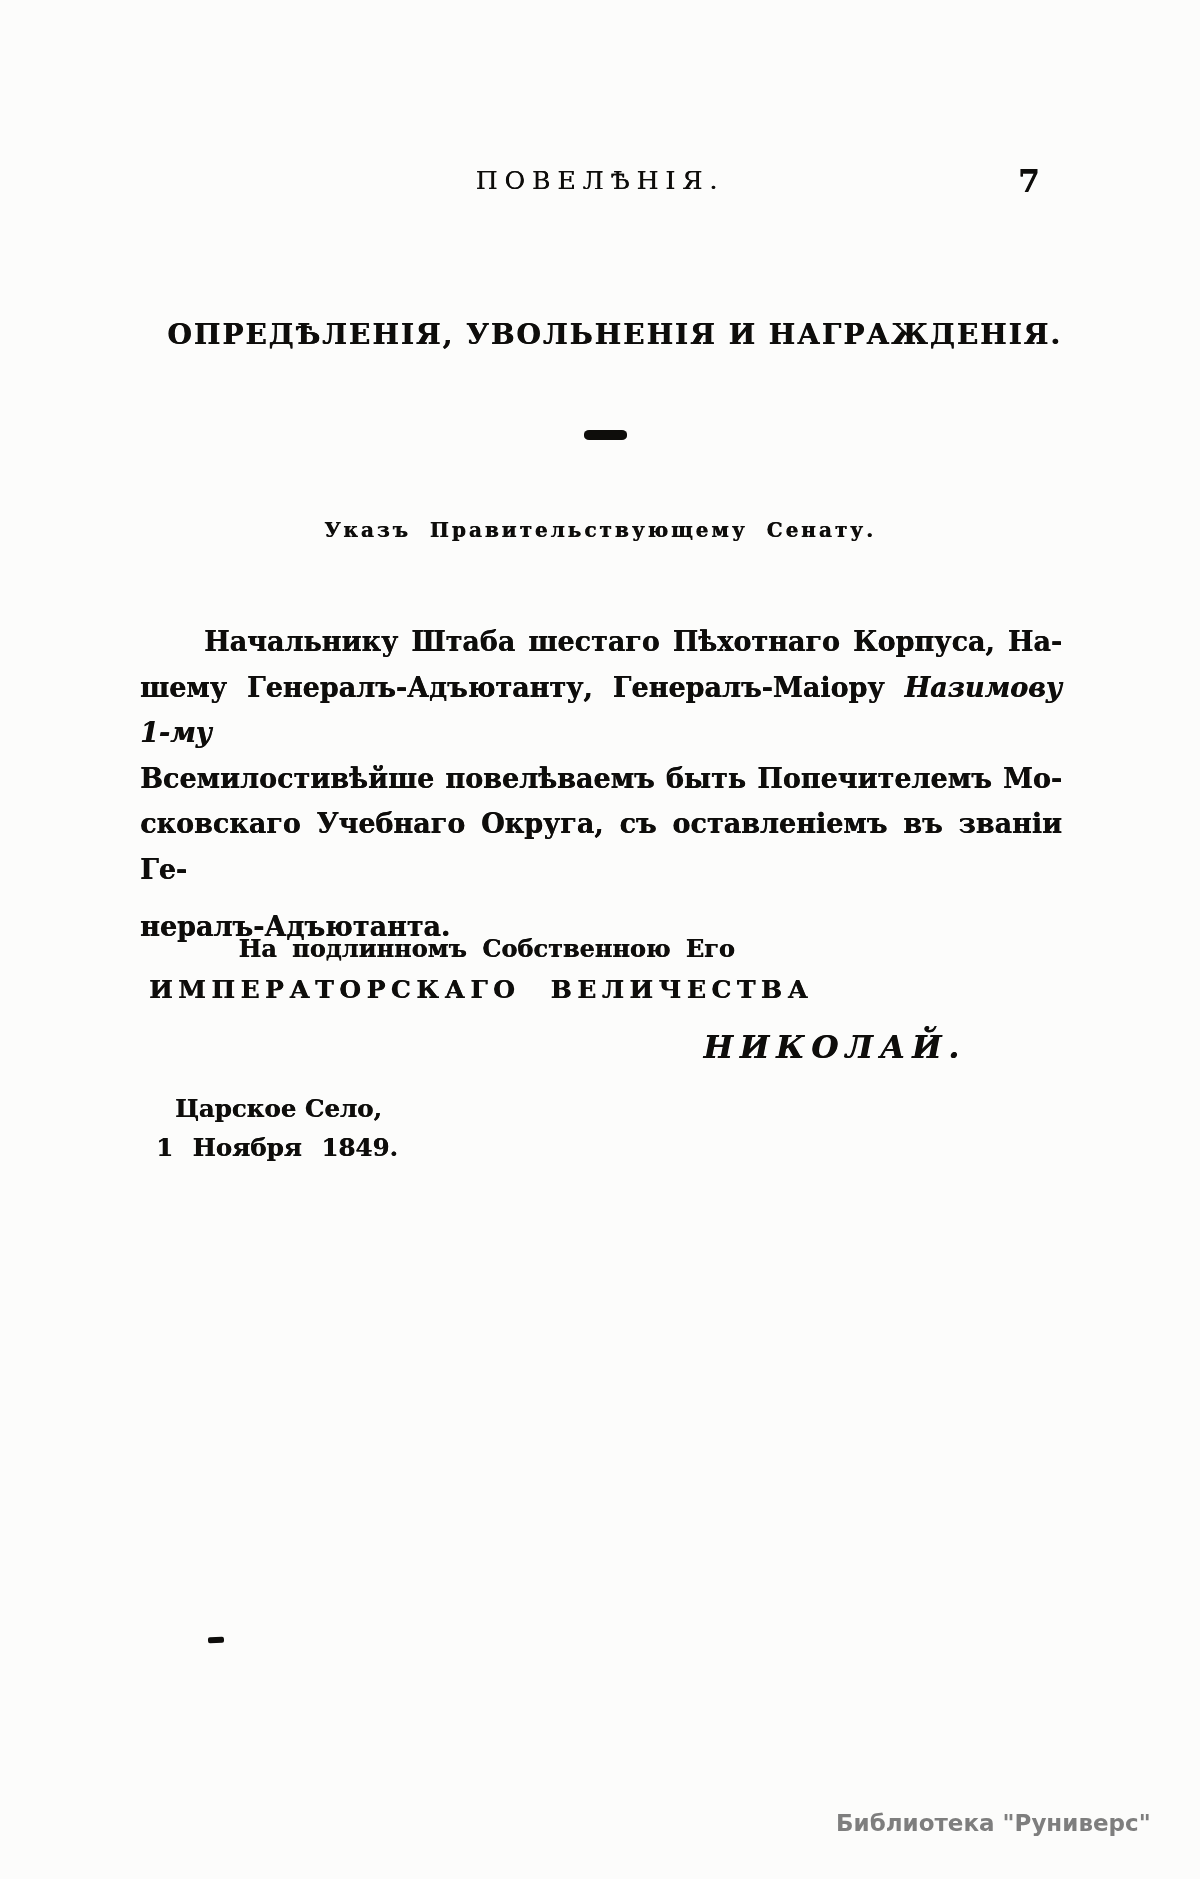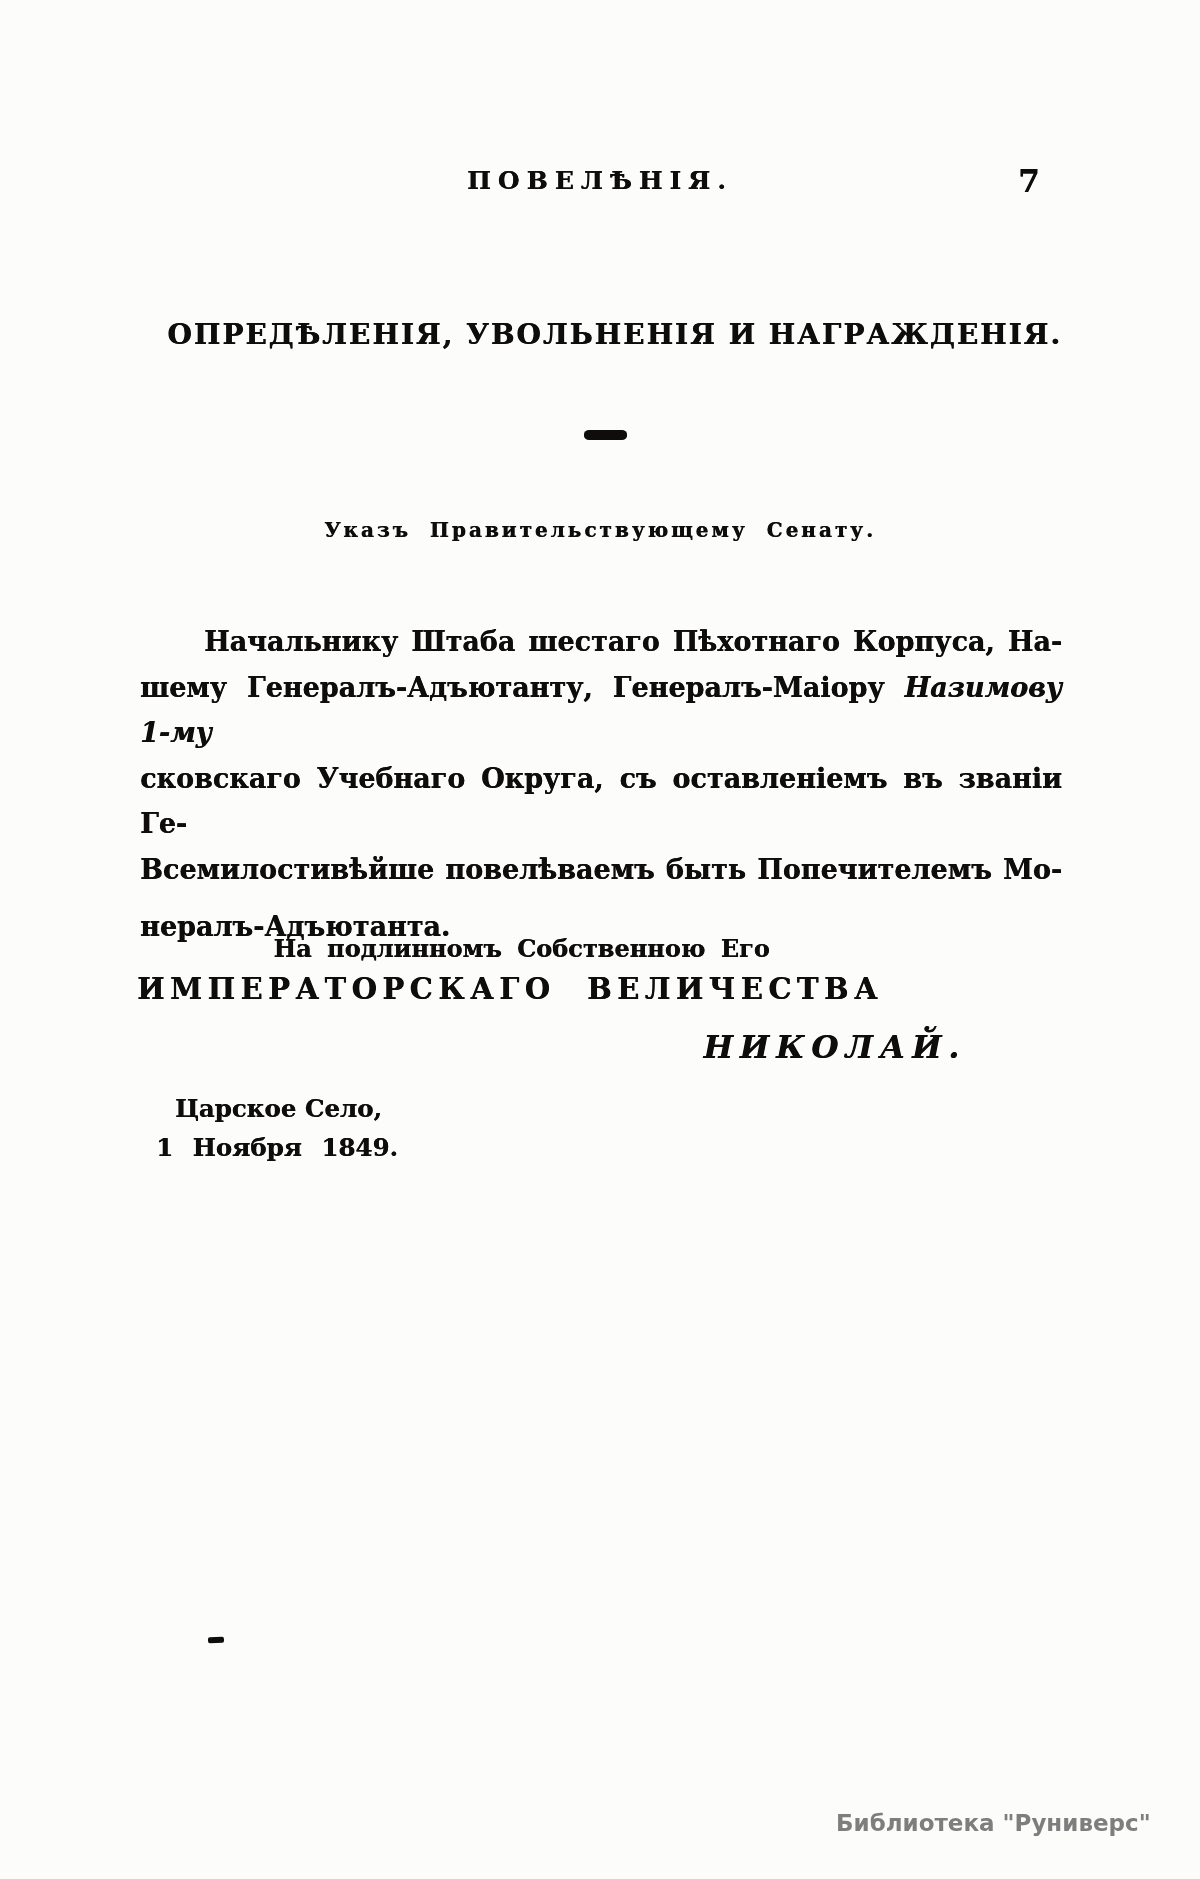--- a/index.html
+++ b/index.html
@@ -16,21 +16,21 @@
     background: var(--paper);
     color: var(--ink);
     font-family: "DejaVu Serif", "Liberation Serif", serif;
     overflow: hidden;
   }
   .abs { position: absolute; }
   
   .running-header {
     left: 140px; top: 166px; width: 920px;
     text-align: center;
-    font-size: 25px; font-weight: 700;
+    font-size: 25px; font-weight: 400;
     letter-spacing: 7px;
     text-shadow: 0.4px 0 0 currentColor;
     white-space: nowrap;
   }
   .page-number {
     left: 1018px; top: 163px;
     font-size: 31px; font-weight: 700;
     text-shadow: 0.5px 0 0 currentColor;
   }
   
@@ -69,21 +69,21 @@
   .italic-name { font-style: italic; }
   
   .attestation {
     left: 137px; top: 928px;
     font-size: 24px; font-weight: 700;
     line-height: 41px;
     text-shadow: 0.4px 0 0 currentColor;
     text-align: center;
   }
   .att-line1 { padding-left: 23px; word-spacing: 7px; }
-  .att-line2 { font-size: 29px; letter-spacing: 5.5px; word-spacing: 16px; }
+  .att-line2 { font-size: 25px; letter-spacing: 5.5px; word-spacing: 16px; margin-left: 12px; }
   .att-line3 { font-size: 23px; letter-spacing: 1px; }
   
   .signature {
     left: 140px; top: 1012px; width: 826px;
     text-align: right;
     font-size: 31px; font-weight: 700; font-style: italic;
     letter-spacing: 7px;
     text-shadow: 0.5px 0 0 currentColor;
     white-space: nowrap;
     margin-top: 17px;
@@ -124,22 +124,22 @@
 
   <div class="abs section-title">ОПРЕДѢЛЕНІЯ, УВОЛЬНЕНІЯ И НАГРАЖДЕНІЯ.</div>
 
   <div class="abs divider"></div>
 
   <div class="abs decree-heading">Указъ Правительствующему Сенату.</div>
 
   <div class="abs paragraph">
     <div class="p-line first">Начальнику Штаба шестаго Пѣхотнаго Корпуса, На-</div>
     <div class="p-line"><span>шему Генералъ-Адъютанту, Генералъ-Маіору </span><span class="italic-name">Назимову 1-му</span></div>
+    <div class="p-line">Всемилостивѣйше повелѣваемъ быть Попечителемъ Мо-</div>
     <div class="p-line">сковскаго Учебнаго Округа, съ оставленіемъ въ званіи Ге-</div>
-    <div class="p-line">Всемилостивѣйше повелѣваемъ быть Попечителемъ Мо-</div>
     <div class="p-line last">нералъ-Адъютанта.</div>
   </div>
 
   <div class="abs attestation">
     <div class="att-line1">На подлинномъ Собственною Его</div>
     <div class="att-line2">ИМПЕРАТОРСКАГО ВЕЛИЧЕСТВА</div>
   </div>
 
   <div class="abs signature">НИКОЛАЙ.</div>
 

